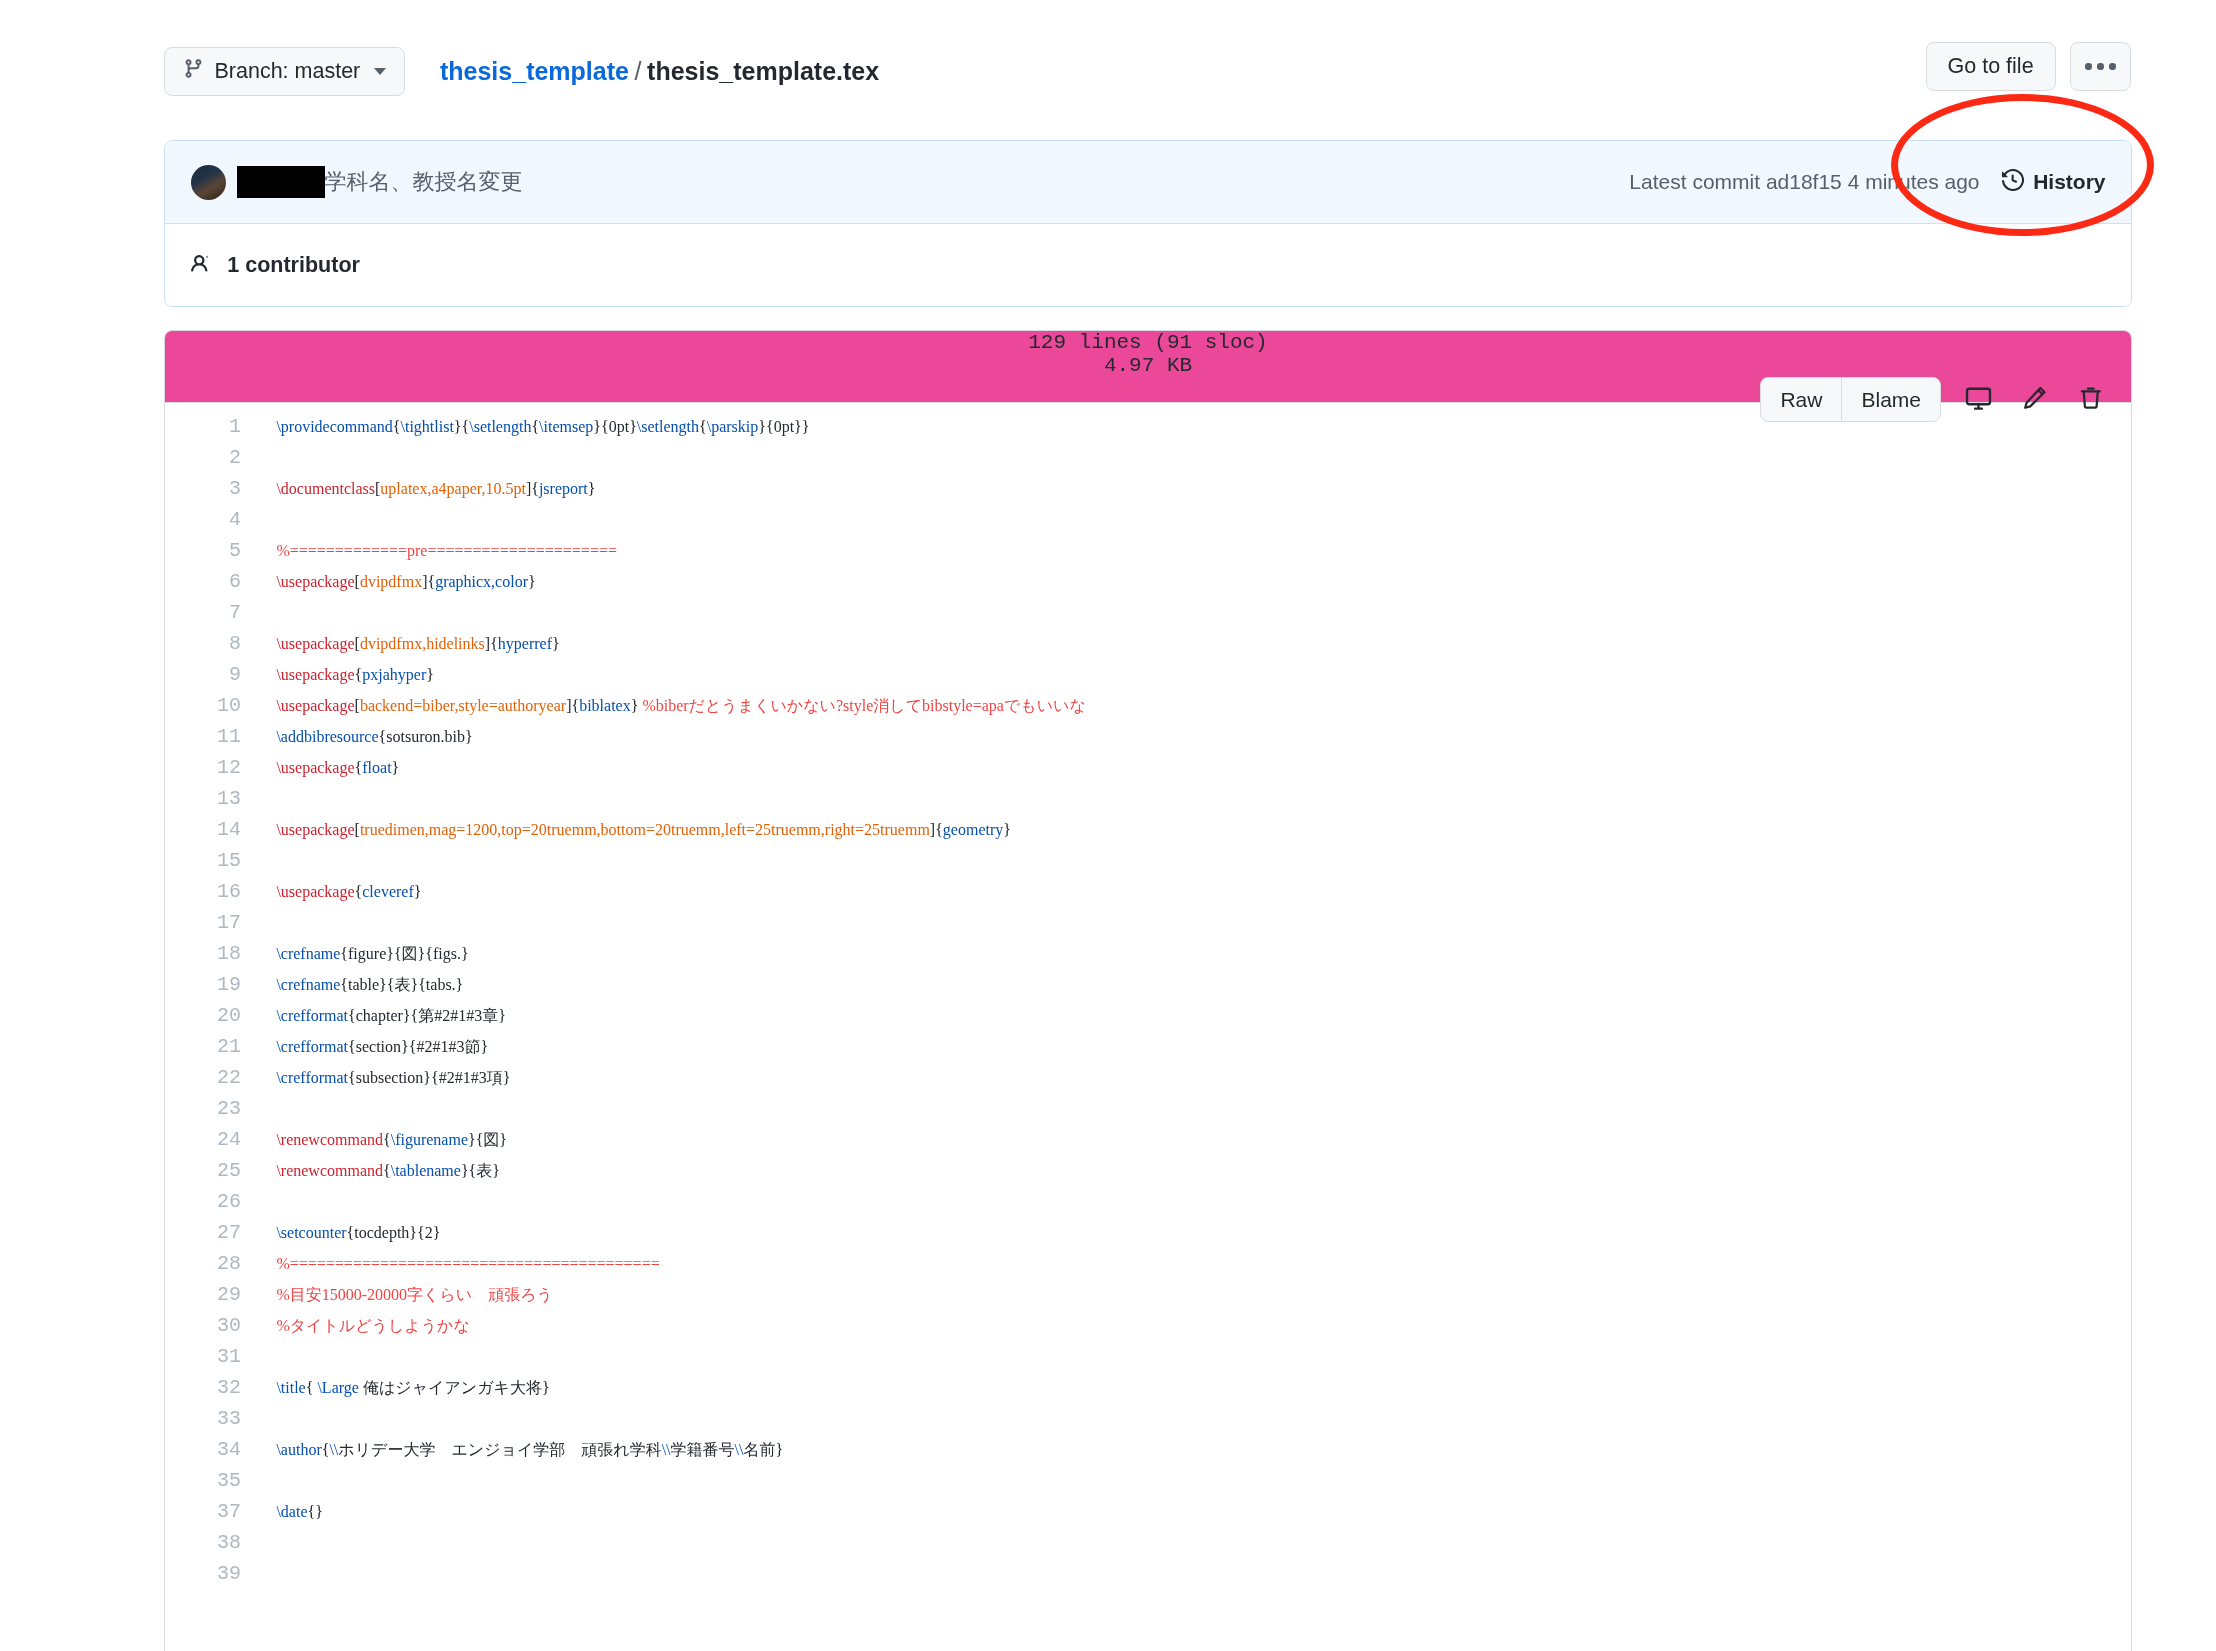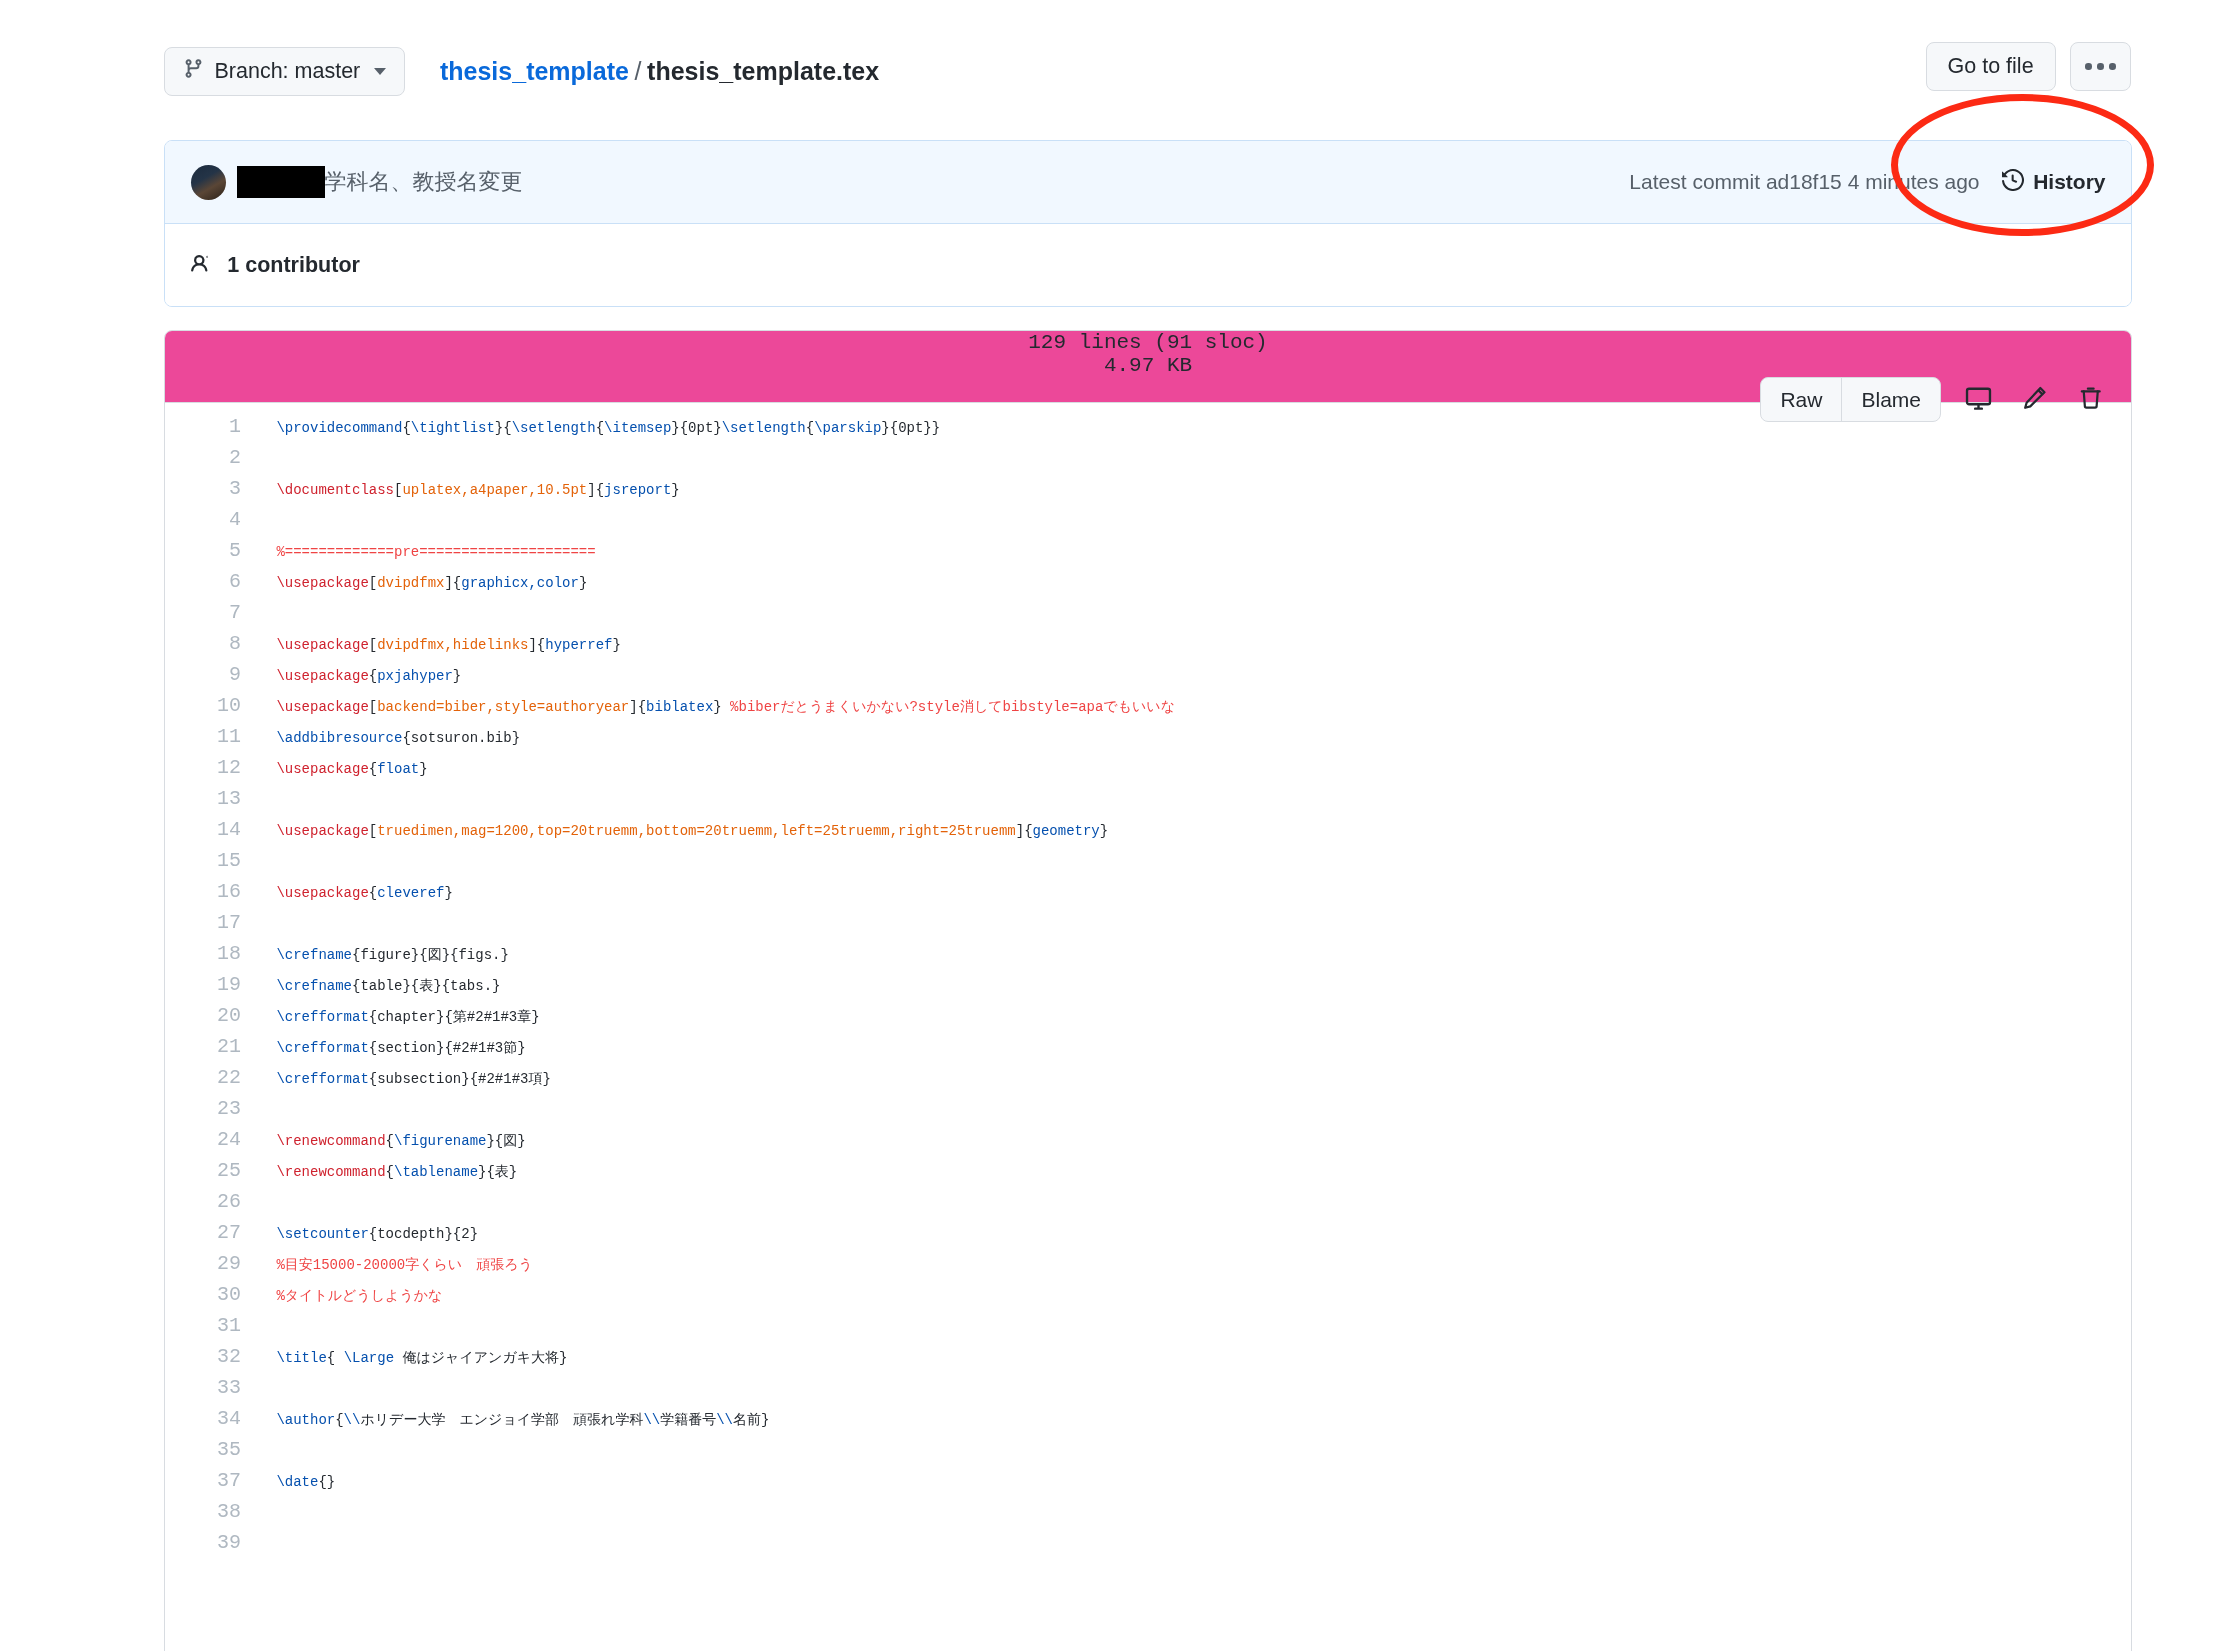--- a/index.html
+++ b/index.html
@@ -145,22 +145,22 @@
   .code-area { padding-top: 8px; background: #ffffff; }
   .code-row { display: flex; height: 31px; align-items: baseline; }
   .ln {
     width: 97px; flex: 0 0 97px;
     text-align: right; padding-right: 21px;
     font-family: "Liberation Mono", monospace;
     font-size: 20px; color: #afb8c1;
     line-height: 31px;
   }
   .cl {
-    font-family: Liberation Mono, monospace;
-    font-size: 14px; color: #24292f;
+    font-family: Liberation Serif, serif;
+    font-size: 16px; color: #24292f;
     line-height: 31px; white-space: pre;
     padding-left: 14.4px;
   }
   .k-cmd  { color: #0550ae; }      
   .k-red  { color: #cf222e; }      
   .k-opt  { color: #e36209; }      
   .k-arg  { color: #0550ae; }      
   .k-cmt  { color: #ef4444; }      
   .k-pl   { color: #24292f; }      
 
@@ -371,20 +371,24 @@
         </div>
         <div class="code-row">
           <div class="ln">26</div>
           <div class="cl"></div>
         </div>
         <div class="code-row">
           <div class="ln">27</div>
           <div class="cl"><span class="k-cmd">\setcounter</span><span class="k-pl">{tocdepth}{2}</span></div>
         </div>
         <div class="code-row">
+          <div class="ln">28</div>
+          <div class="cl"><span class="k-cmt">%=========================================</span></div>
+        </div>
+        <div class="code-row">
           <div class="ln">29</div>
           <div class="cl"><span class="k-cmt">%目安15000-20000字くらい　頑張ろう</span></div>
         </div>
         <div class="code-row">
           <div class="ln">30</div>
           <div class="cl"><span class="k-cmt">%タイトルどうしようかな</span></div>
         </div>
         <div class="code-row">
           <div class="ln">31</div>
           <div class="cl"></div>

